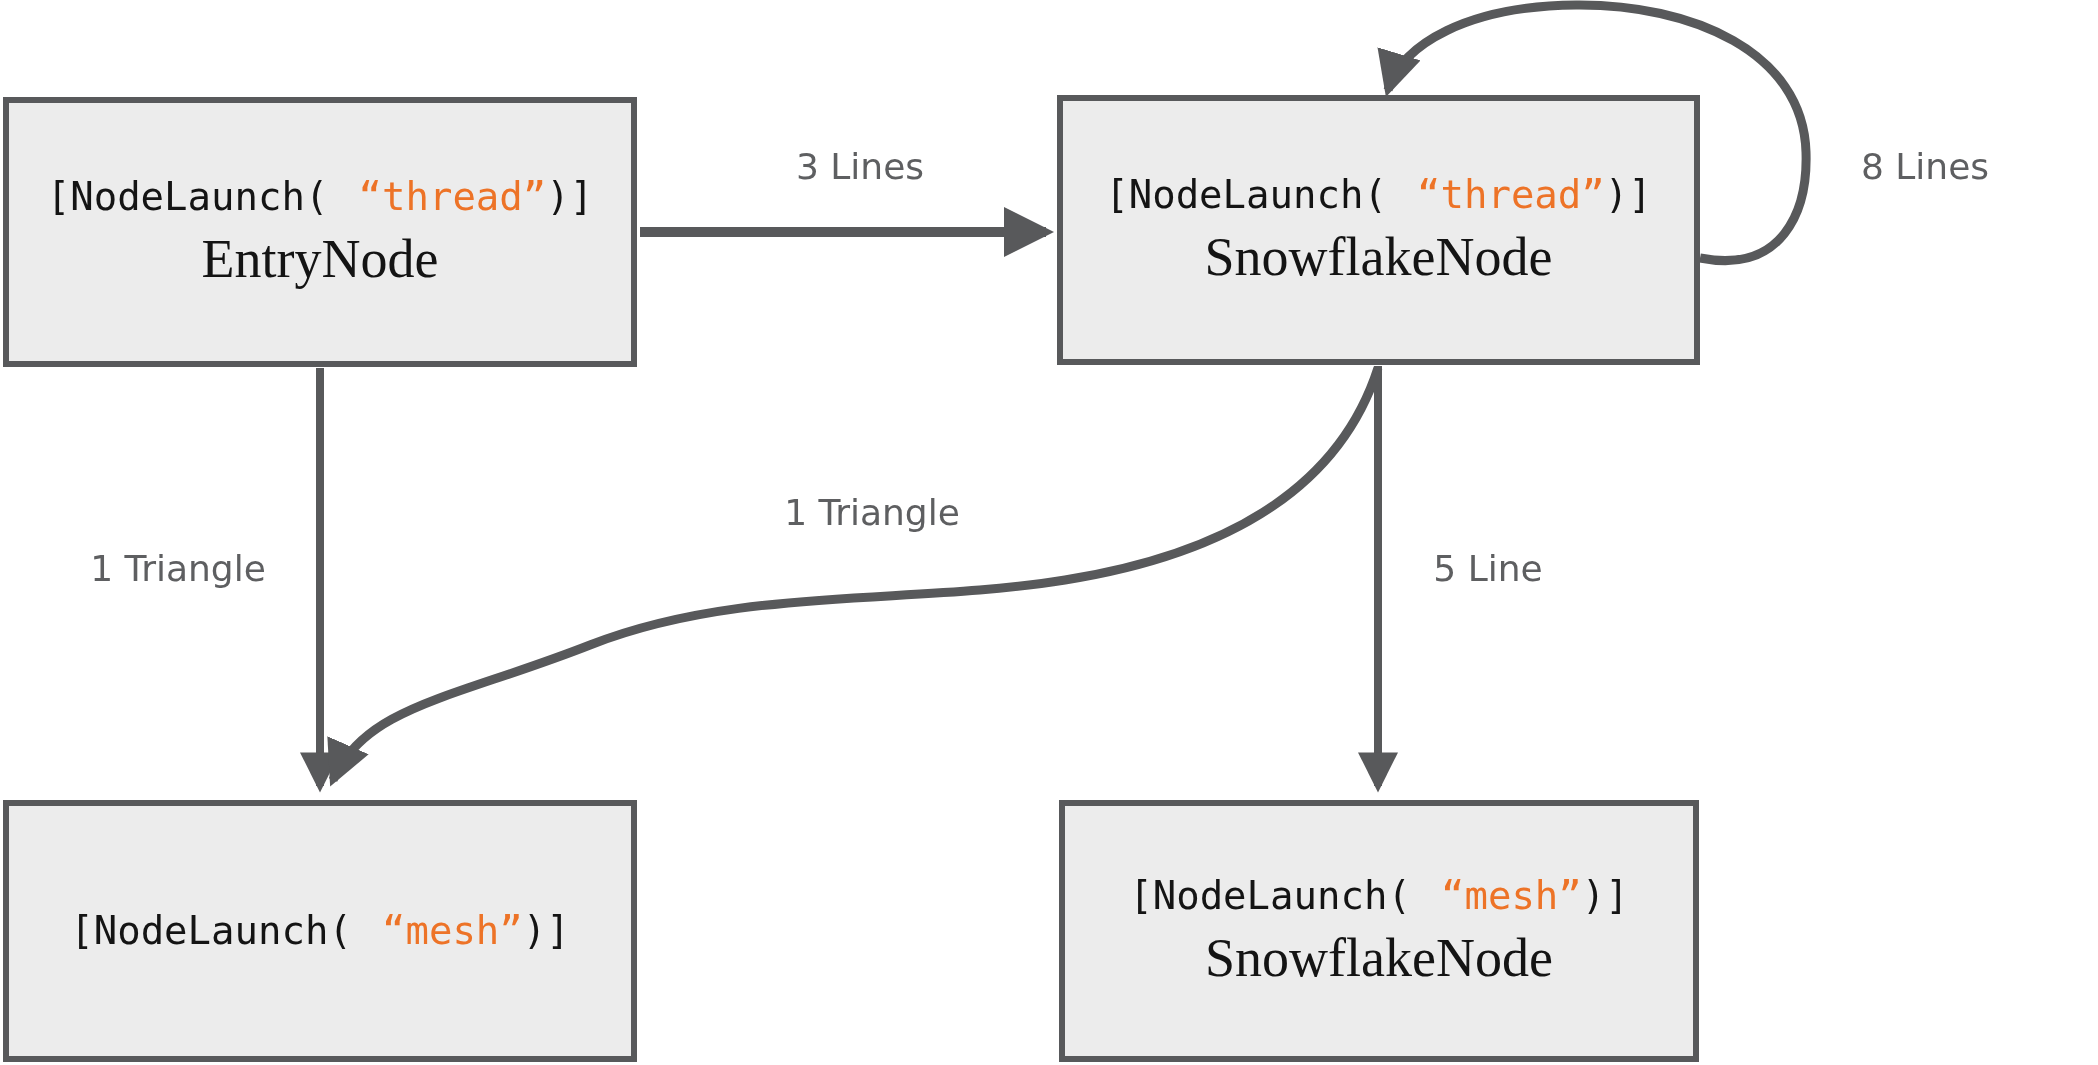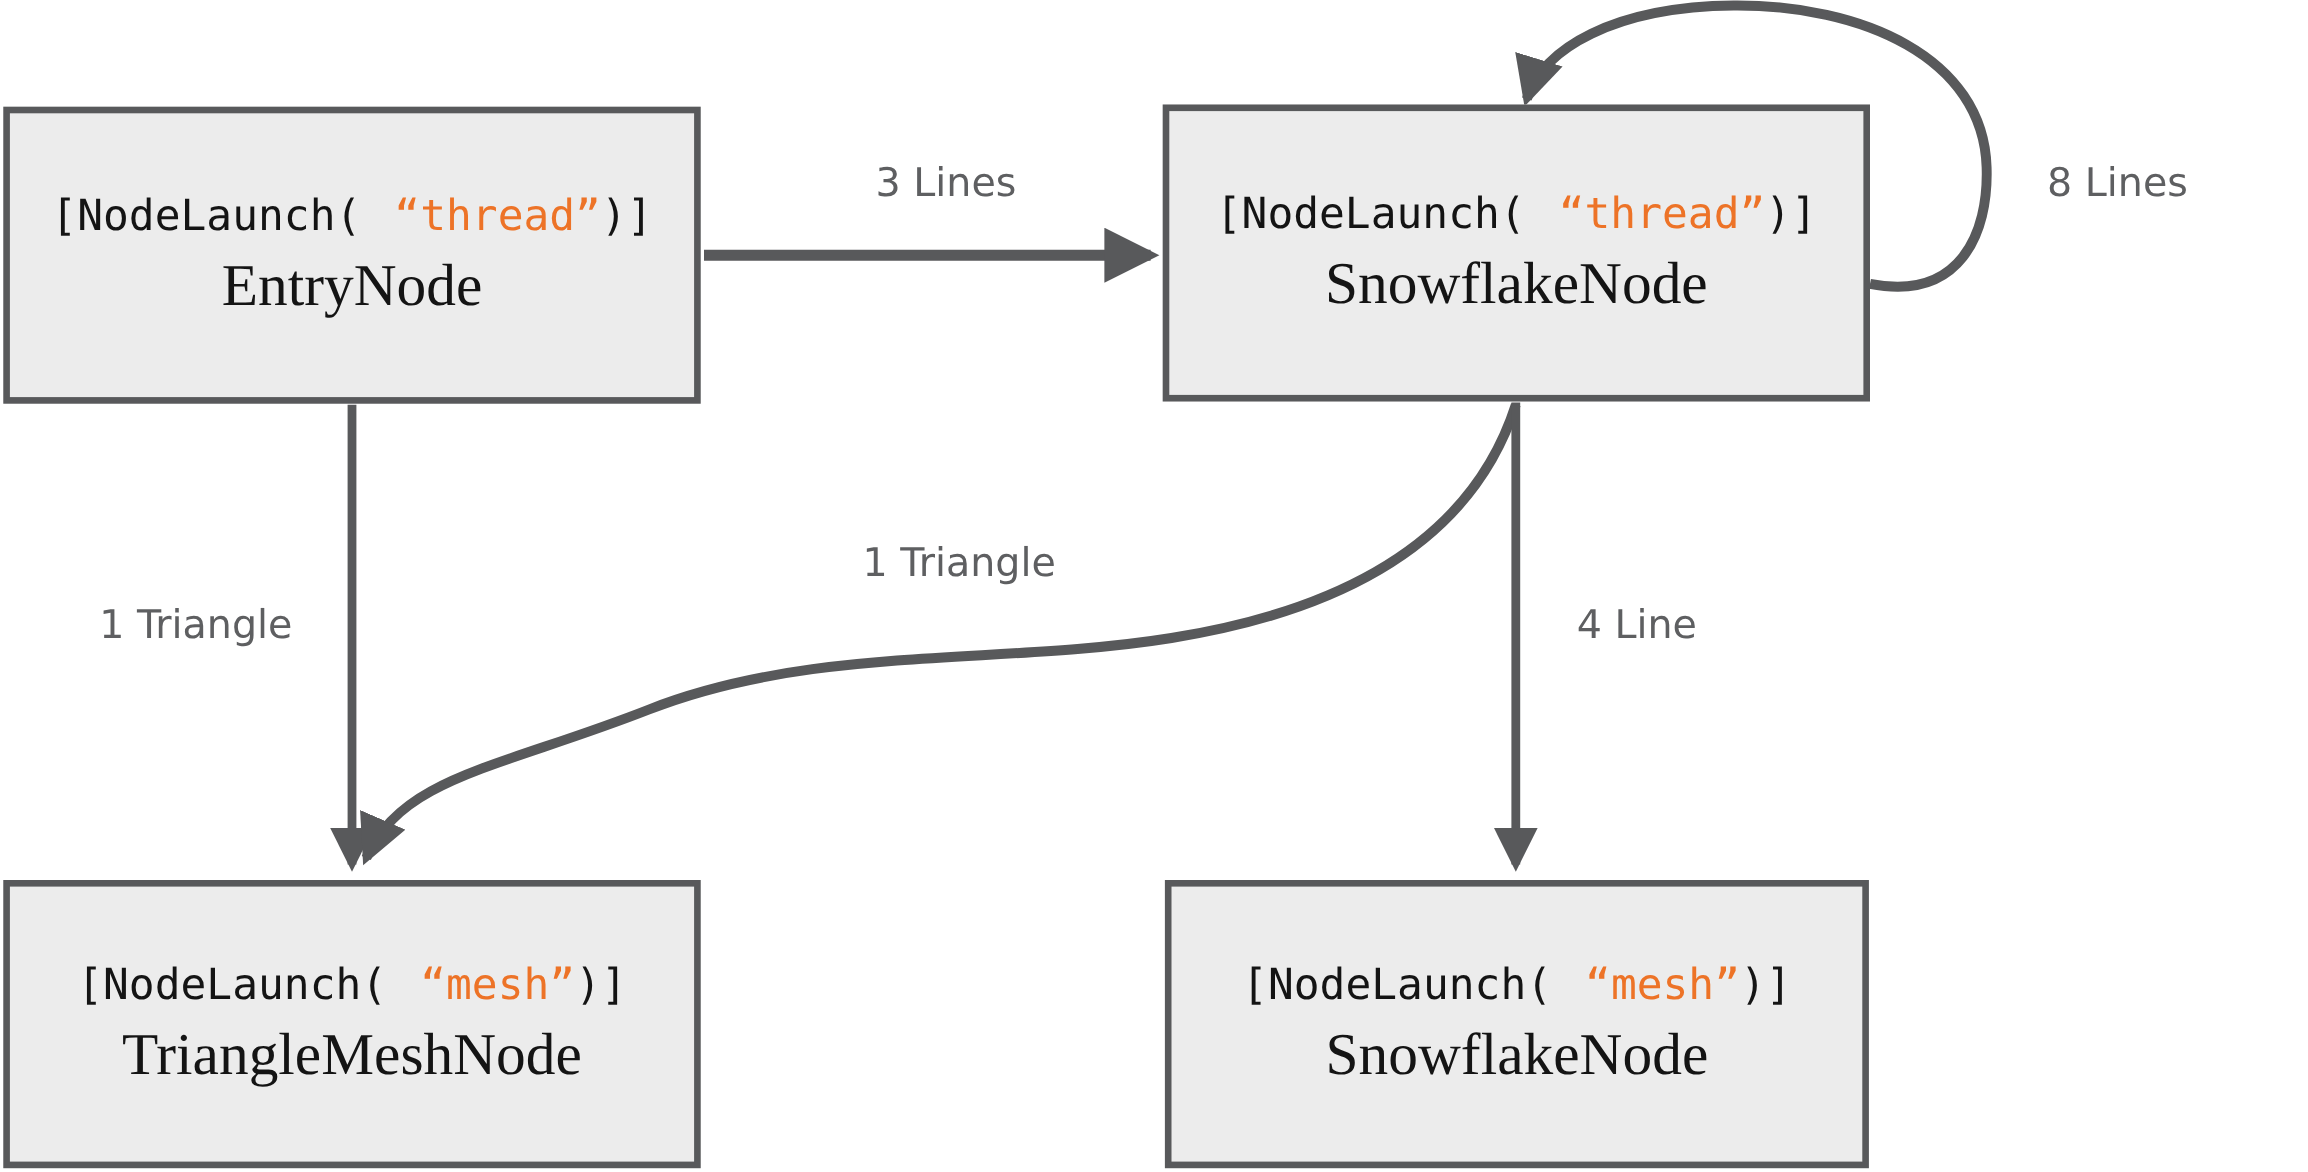--- a/index.html
+++ b/index.html
@@ -104,33 +104,32 @@
     <div class="node-name">EntryNode</div>
   </div>
 
   <div class="node n-snowflake">
     <div class="node-attr"><span>[NodeLaunch(</span><span class="str">“thread”</span><span>)]</span></div>
     <div class="node-name">SnowflakeNode</div>
   </div>
 
   <div class="node n-trianglemesh">
     <div class="node-attr"><span>[NodeLaunch(</span><span class="str">“mesh”</span><span>)]</span></div>
-    <div class="node-name">TriangleMeshNode</div>
   </div>
 
   <div class="node n-linemesh">
     <div class="node-attr"><span>[NodeLaunch(</span><span class="str">“mesh”</span><span>)]</span></div>
     <div class="node-name">SnowflakeNode</div>
   </div>
 
   <div class="edge-label l-3lines">3 Lines</div>
 
   <div class="edge-label l-4lines">
     <div>8 Lines</div>
   </div>
 
   <div class="edge-label l-1tri-left">1 Triangle</div>
 
   <div class="edge-label l-1tri-upper">1 Triangle</div>
 
-  <div class="edge-label l-1line">4 Line</div>
+  <div class="edge-label l-1line">5 Line</div>
 
 </div>
 
 </body></html>

